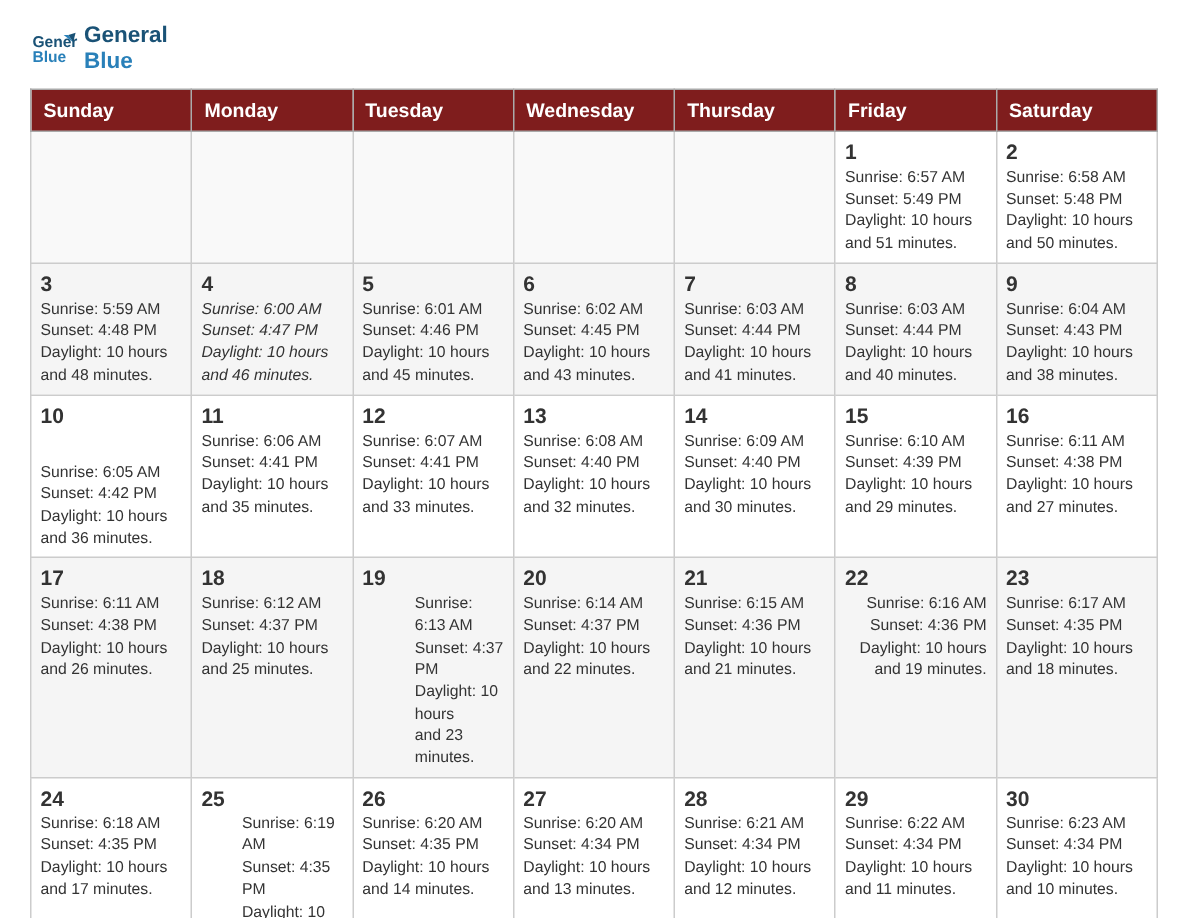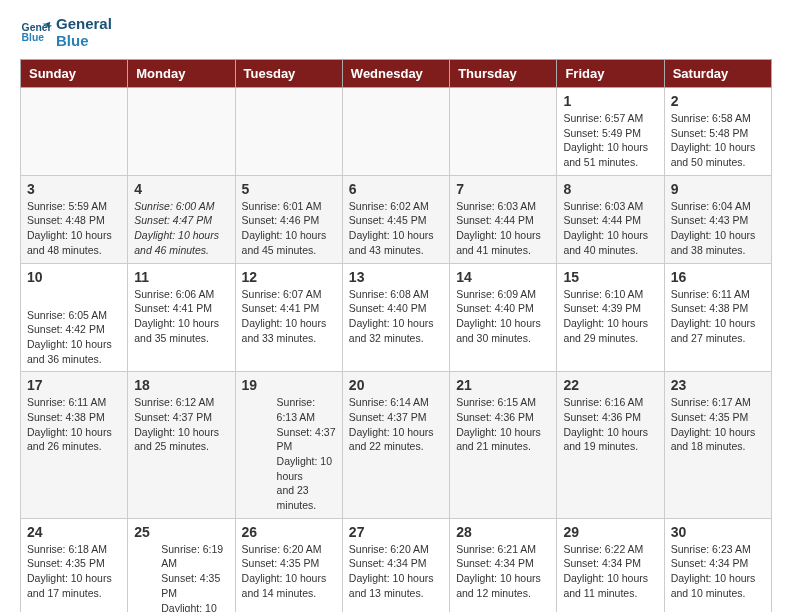--- a/index.html
+++ b/index.html
@@ -209,21 +209,21 @@
           </td>
           <td>
             <span class="day-num">21</span>
             <div class="day-info" style="white-space: pre-line;">Sunrise: 6:15 AM
 Sunset: 4:36 PM
 Daylight: 10 hours
 and 21 minutes.</div>
           </td>
           <td>
             <span class="day-num">22</span>
-            <div class="day-info" style="white-space: pre-line;">Sunrise: 6:16 AM
+            <div class="day-info" style="white-space: pre-line; text-align: right;">Sunrise: 6:16 AM
 Sunset: 4:36 PM
 Daylight: 10 hours
 and 19 minutes.</div>
           </td>
           <td>
             <span class="day-num">23</span>
             <div class="day-info" style="white-space: pre-line;">Sunrise: 6:17 AM
 Sunset: 4:35 PM
 Daylight: 10 hours
 and 18 minutes.</div>

